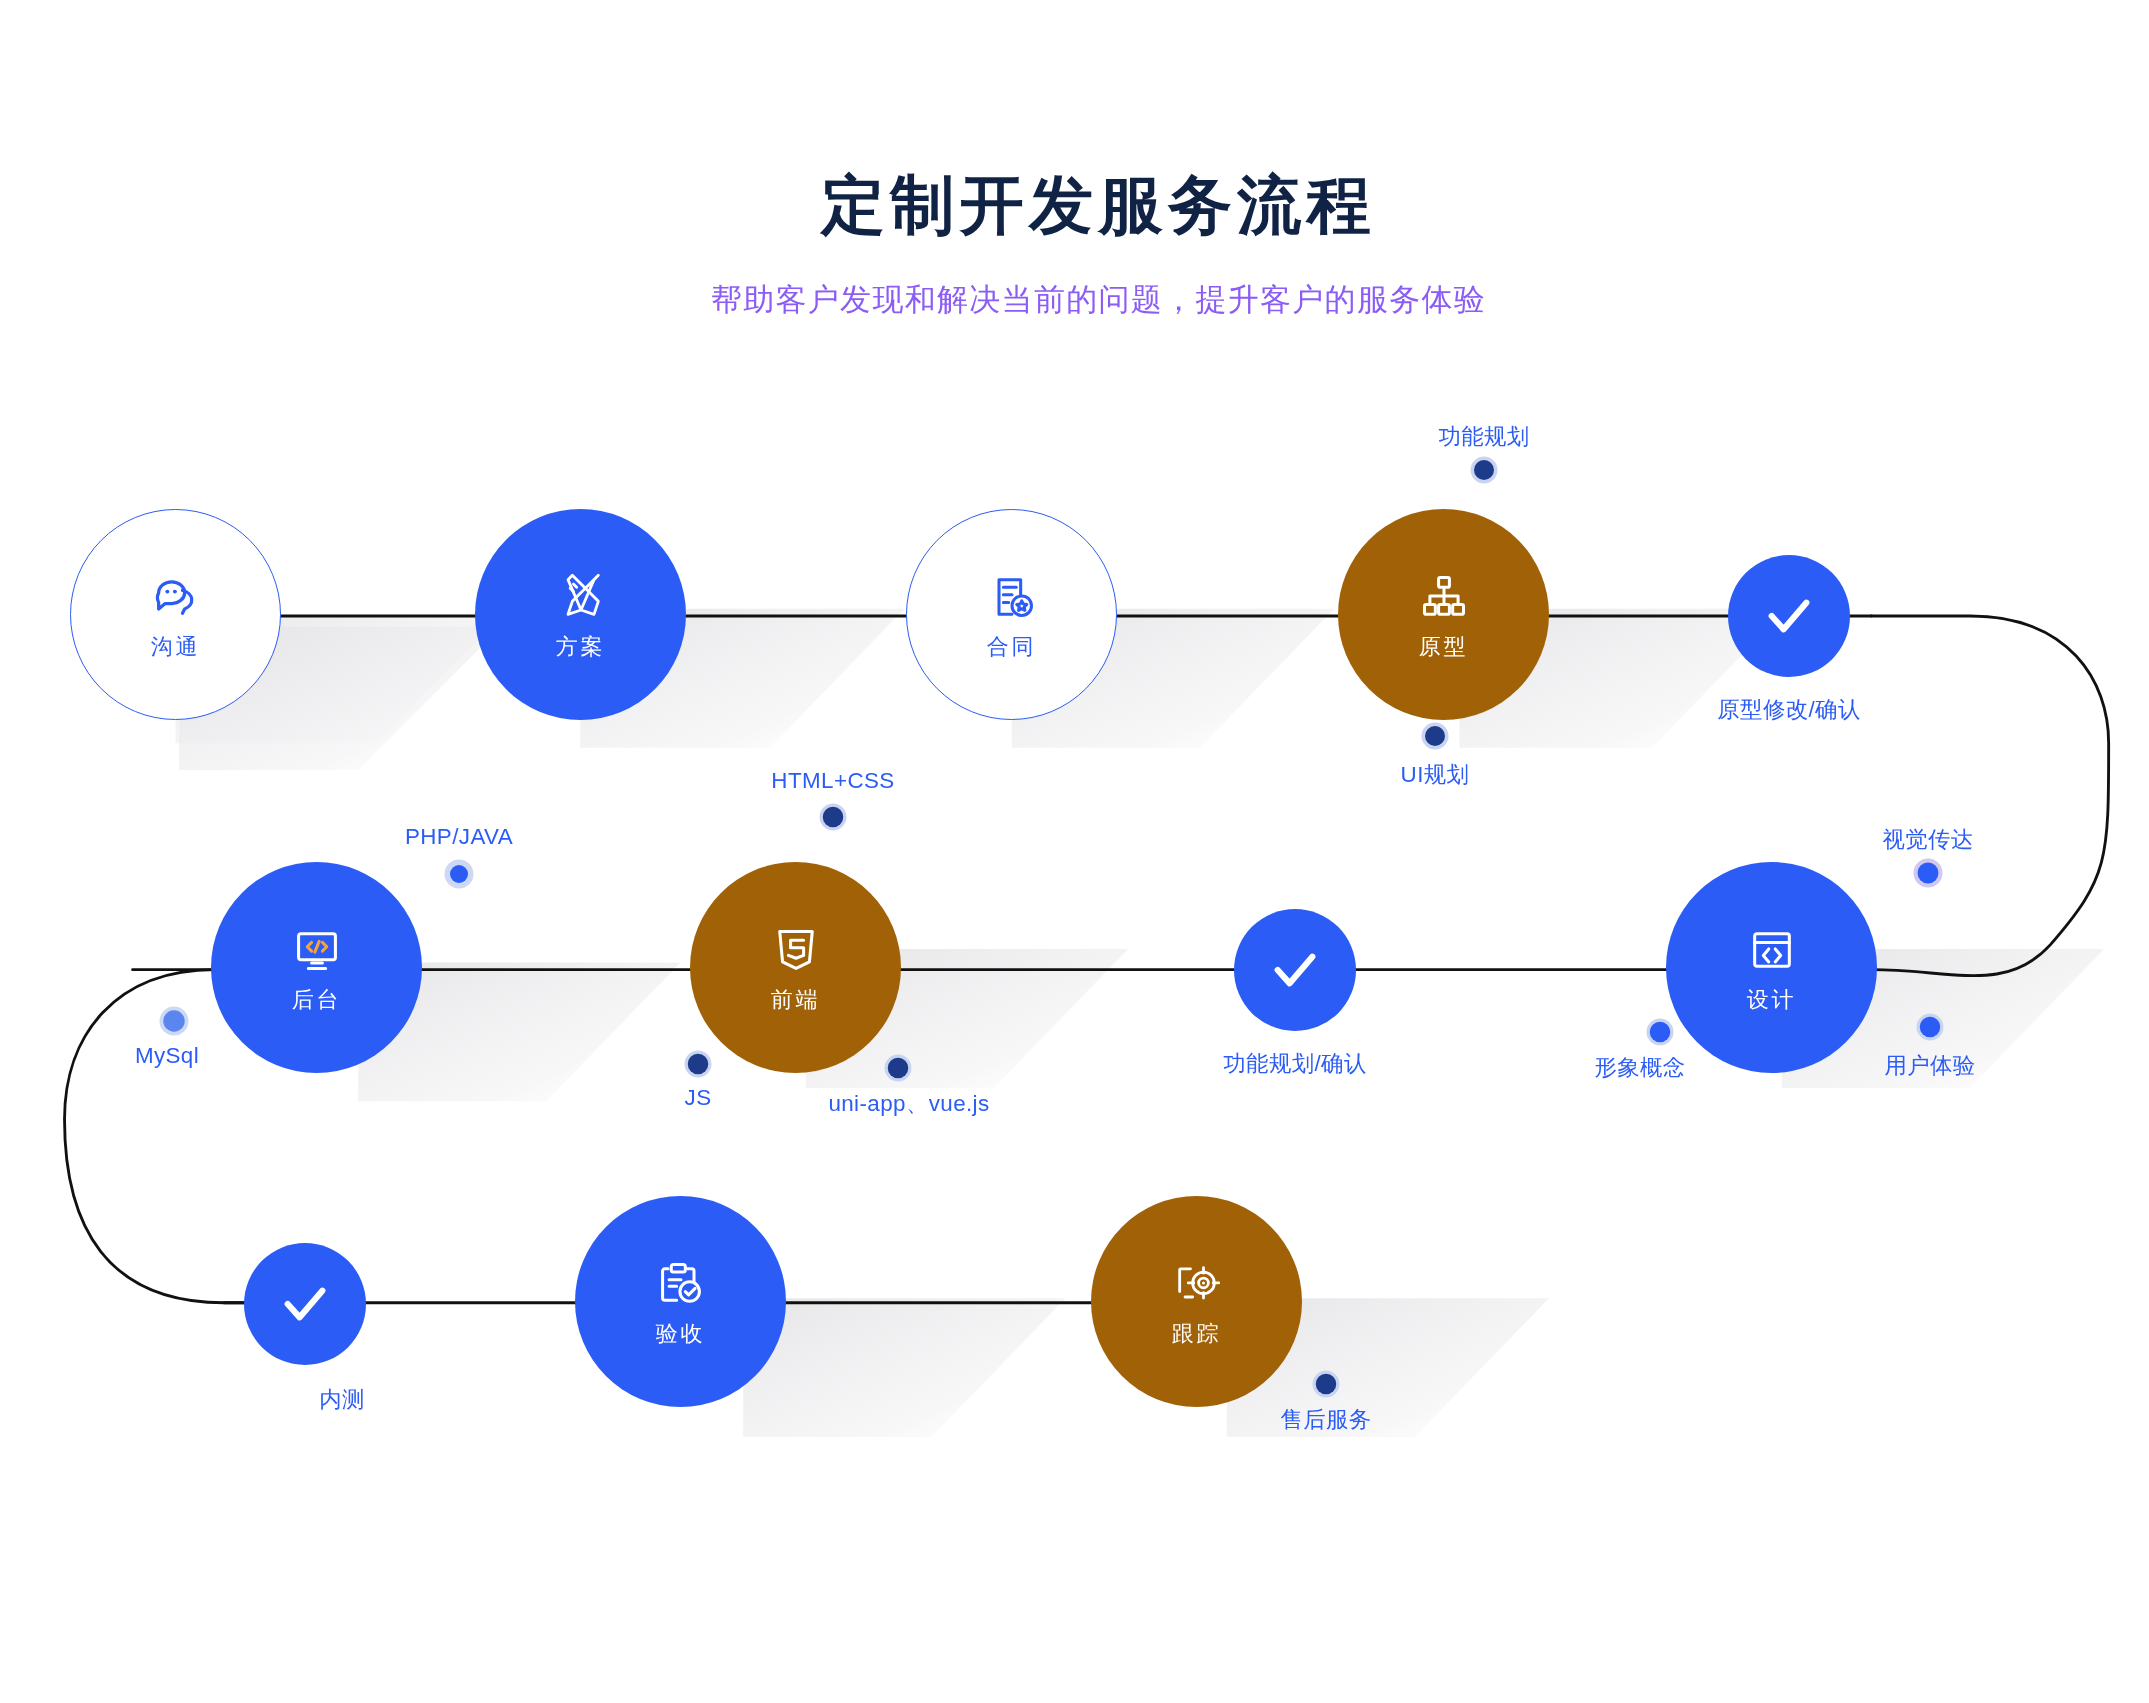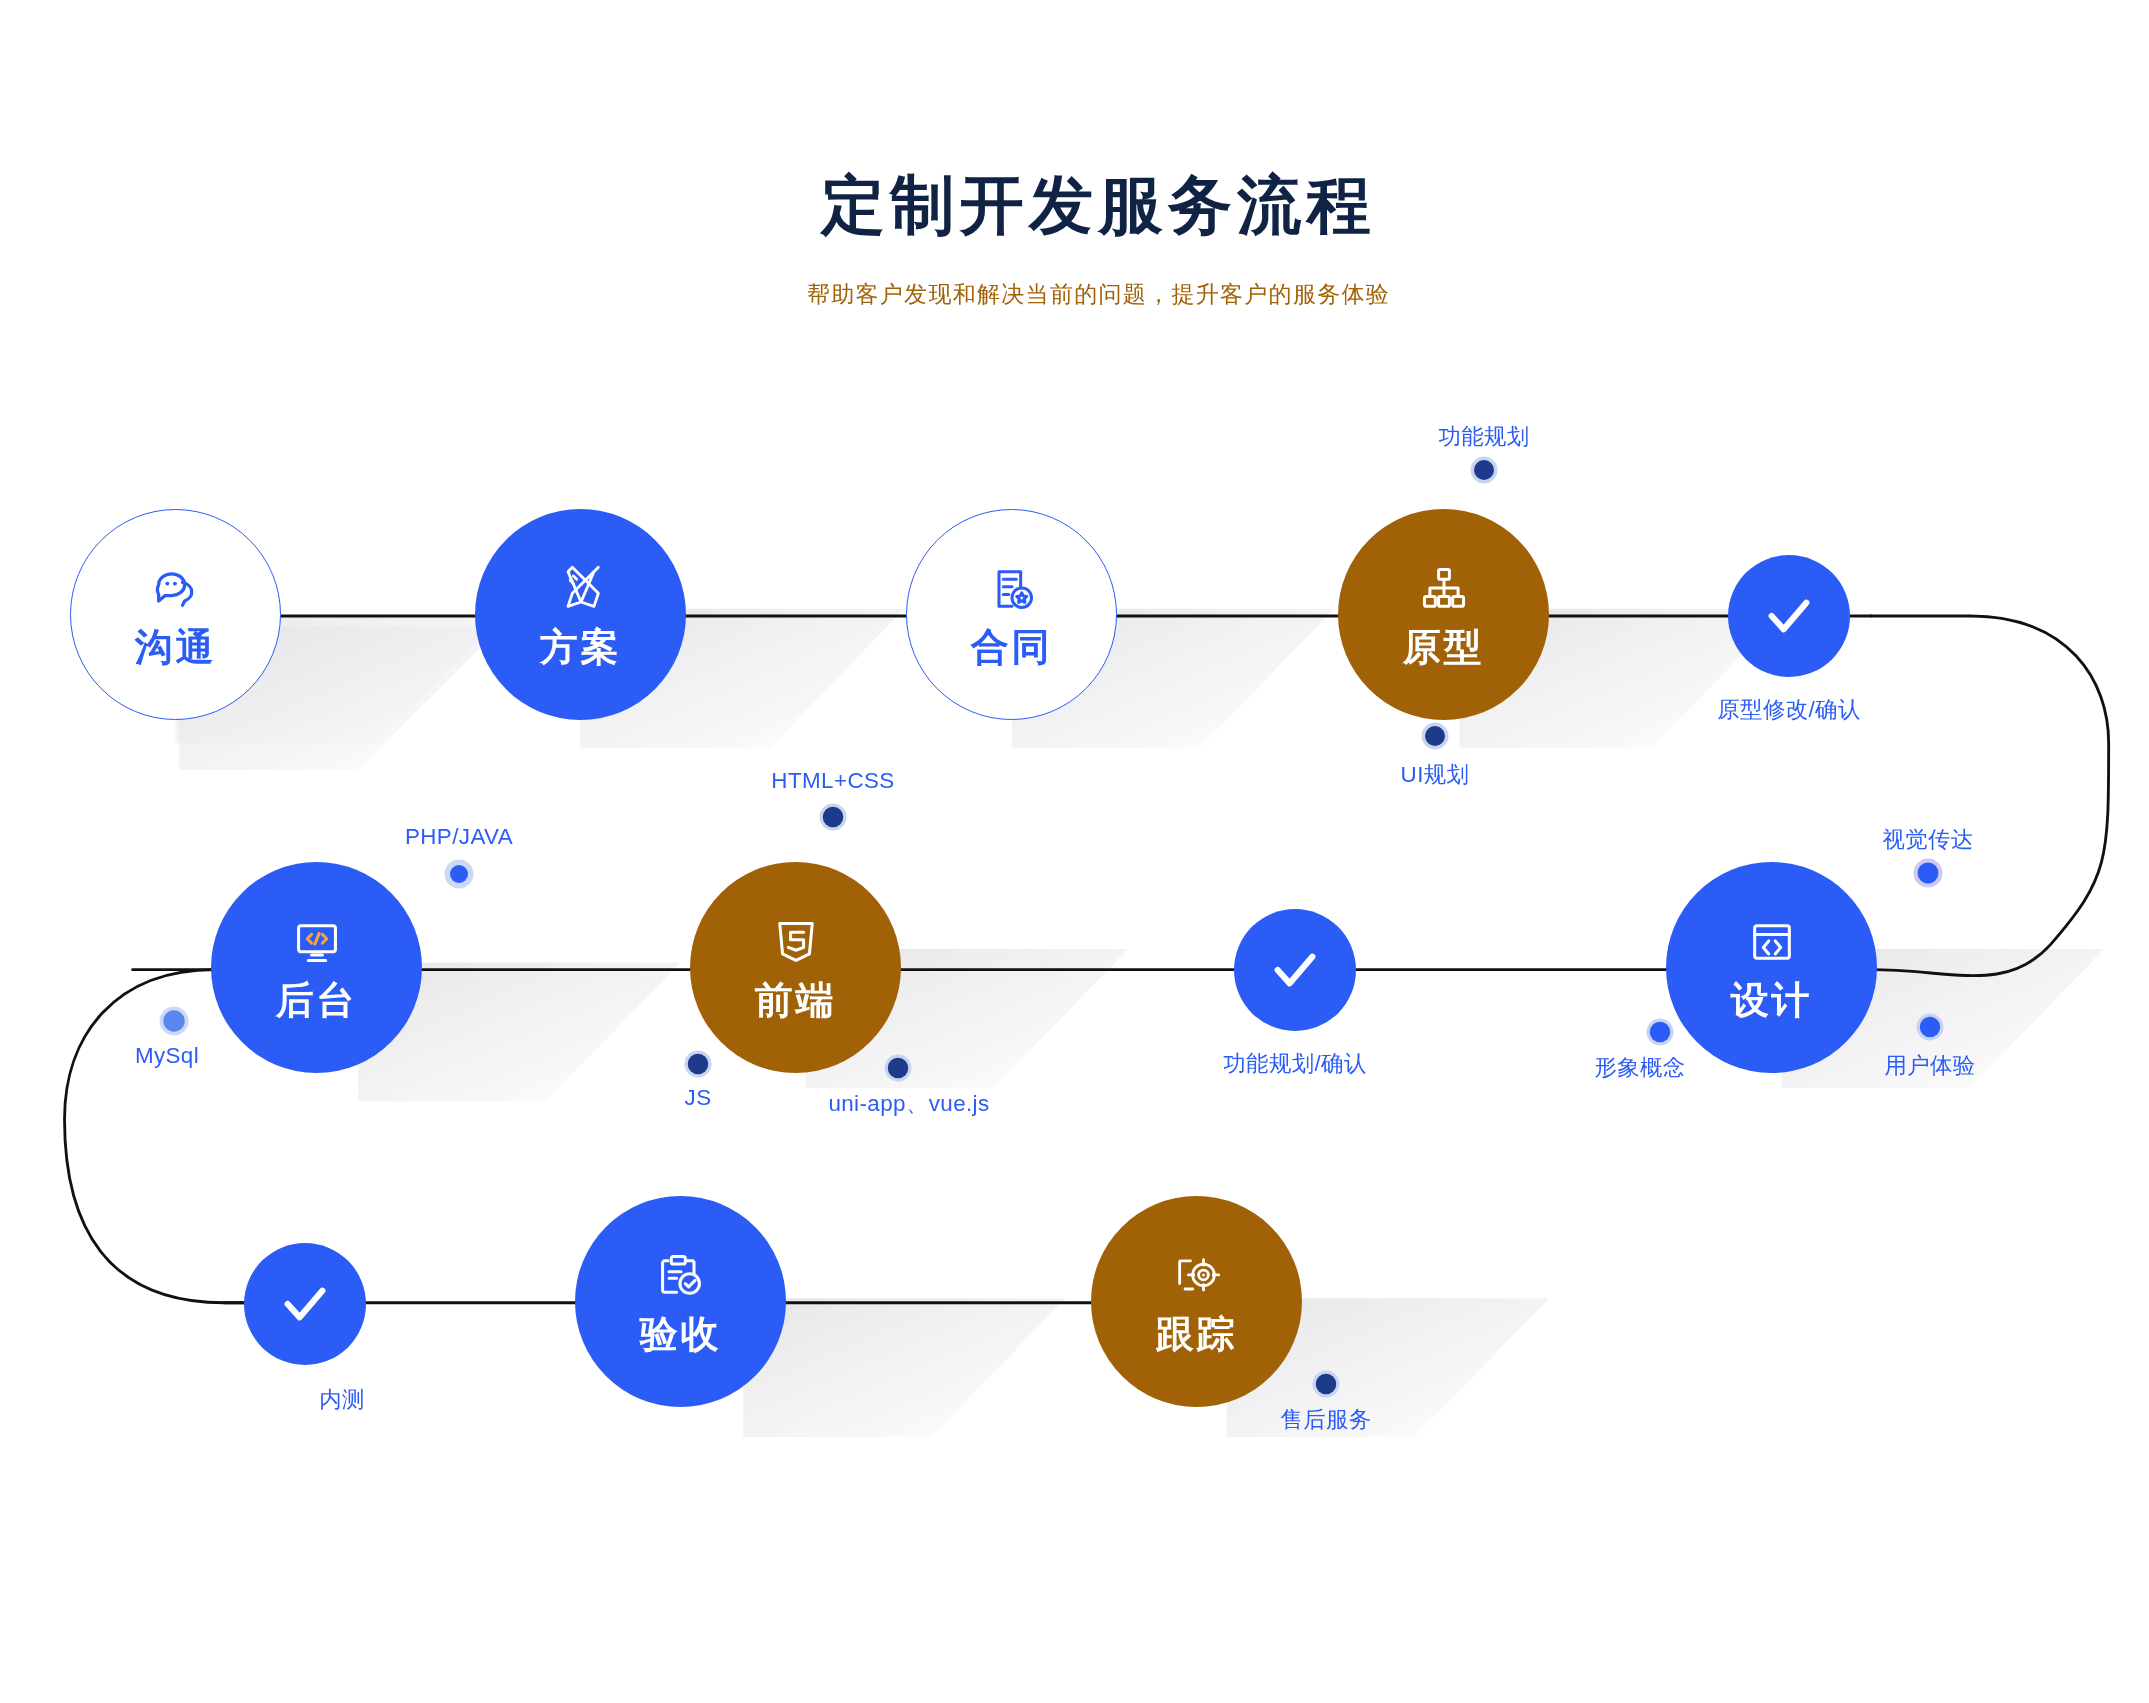--- a/index.html
+++ b/index.html
@@ -13,40 +13,40 @@
 
   
   .hdr { position: absolute; left: 0; top: 0; width: 2149px; text-align: center; padding-left: 48px; }
   .hdr-title {
     margin-top: 170px;
     font-size: 64px; font-weight: 700; letter-spacing: 5.4px;
     color: #102344; line-height: 1.1;
   }
   .hdr-sub {
     margin-top: 39px;
-    font-size: 23px; font-weight: 400; letter-spacing: 1.3px;
-    color: #a16207;
+    font-size: 31px; font-weight: 400; letter-spacing: 1.3px;
+    color: #8b5cf6;
   }
 
   
   #links { position: absolute; left: 0; top: 0; width: 2149px; height: 1703px; pointer-events: none; }
 
   
   #shadows { position: absolute; left: 0; top: 0; width: 2149px; height: 1703px; pointer-events: none; }
 
   
   .node {
     position: absolute;
     border-radius: 50%;
     display: flex; flex-direction: column;
     align-items: center; justify-content: center;
   }
   .node .ico { display: block; }
   .node .cap {
-    font-size: 38px; font-weight: 700; letter-spacing: 2.7px;
+    font-size: 22px; font-weight: 400; letter-spacing: 2.7px;
     margin-top: 10.7px; line-height: 1;
   }
   
   .v-outline { background: #ffffff; border: 1.8px solid #2b5cf6; }
   .v-outline .cap { color: #2b5cf6; }
   .v-solid   { background: #2b5cf6; }
   .v-solid .cap { color: #ffffff; }
   .v-light   { background: #a16207; }
   .v-light .cap { color: #ffffff; }
 

